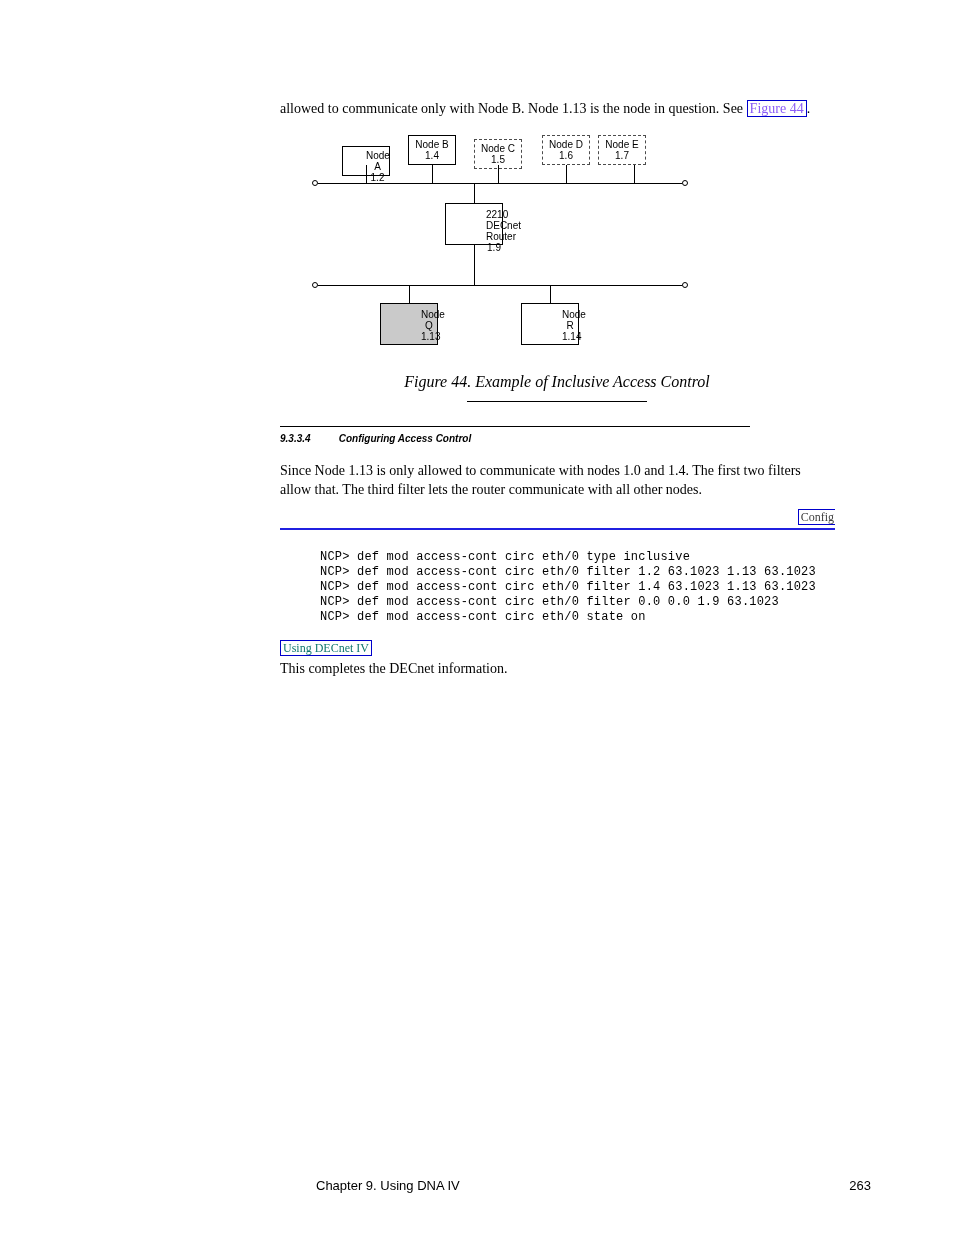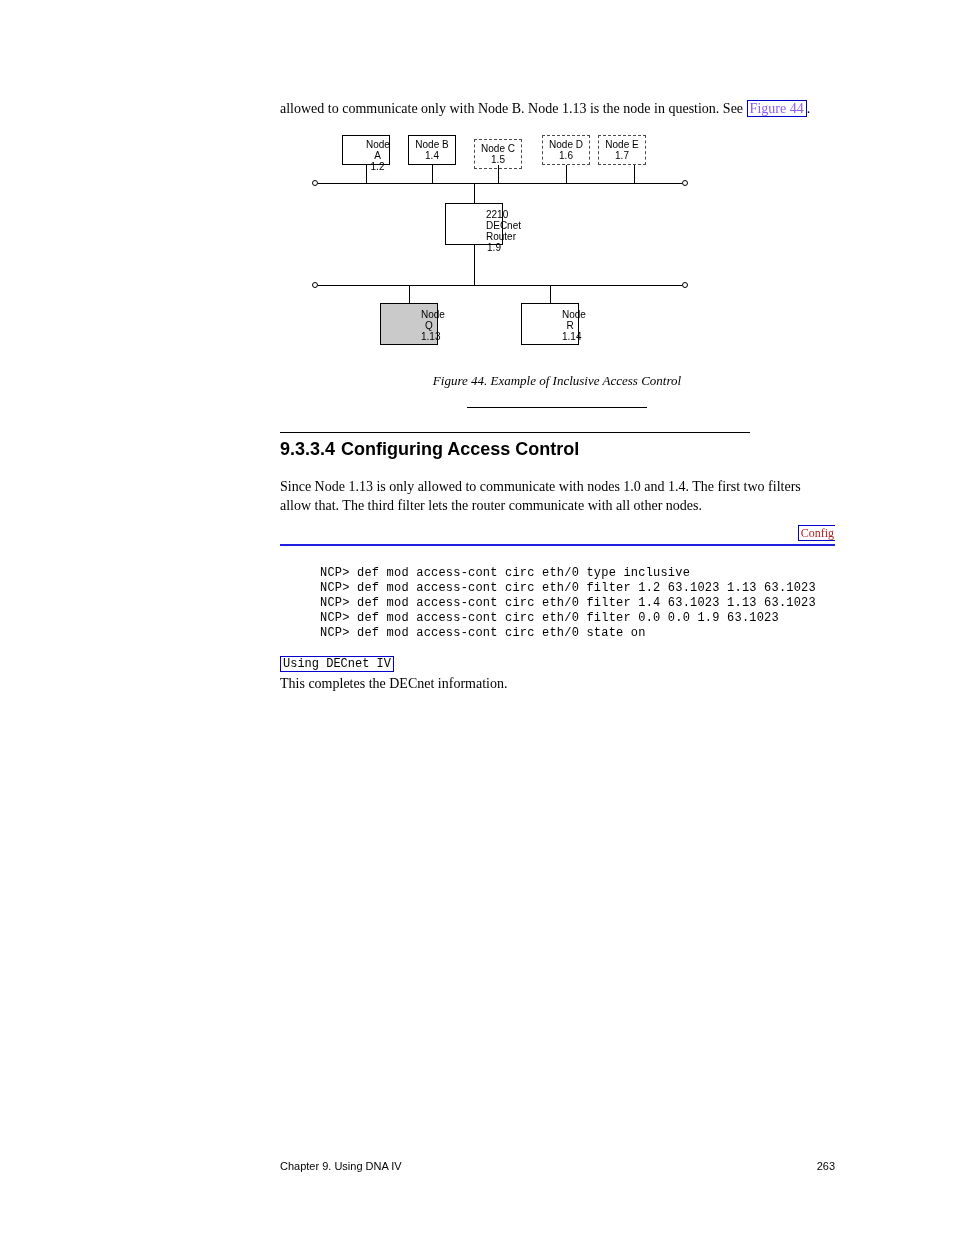--- a/index.html
+++ b/index.html
@@ -79,41 +79,42 @@
   .bus::before { left: -6px; }
   .bus::after  { right: -6px; }
   .vline {
     position: absolute;
     width: 0;
     border-left: 1.2px solid #000;
   }
   .fig-caption {
     font-family: "Times New Roman", Times, serif;
     font-style: italic;
-    font-size: 13px;
+    font-size: 16px;
     text-align: center;
-    margin: 6px 0 18px 0;
+    margin: 6px 0 10px 0;
   }
   .fig-rule {
     width: 180px;
     margin: 4px auto 24px auto;
     border: 0;
     border-top: 1px solid #000;
   }
   .section-rule {
     width: 470px;
     margin: 6px 0 6px 0;
     border: 0;
     border-top: 1.2px solid #000;
   }
   .section-head {
     font-family: "Helvetica", Arial, sans-serif;
     font-weight: bold;
-    font-size: 18px;
+    font-size: 10px;
     margin: 0;
+    font-style: italic;
   }
   .section-head .num {
     display: inline-block;
     width: 56px;
   }
   .blue-rule-wrap {
     position: relative;
     width: 555px;
     margin-top: 28px;
     margin-bottom: 14px;
@@ -122,33 +123,33 @@
     border: 0;
     border-top: 2px solid #2020e0;
     margin: 0;
     width: 555px;
   }
   .blue-link-right {
     position: absolute;
     right: 0;
     top: -18px;
     font-size: 12px;
-    color: #b91c1c;
+    color: #404040;
     font-family: "Times New Roman", Times, serif;
   }
   .blue-link-right .lb {
     border-left: 1px solid #0000cc;
     border-top: 1px solid #0000cc;
     border-bottom: 1px solid #0000cc;
     padding: 0 1px 0 2px;
   }
   .blue-link-left {
     font-size: 12px;
-    color: #000000;
-    font-family: Liberation Mono, monospace;
+    color: #0f766e;
+    font-family: Liberation Serif, serif;
     margin: 16px 0 4px 0;
   }
   .blue-link-left .lb {
     border: 1px solid #0000cc;
     padding: 0 2px;
   }
   .example-title {
     font-size: 14px;
     line-height: 1.35;
     margin: 0 0 14px 0;
@@ -158,41 +159,42 @@
     font-size: 12px;
     letter-spacing: 0.2px;
     white-space: pre;
     line-height: 1.25;
     margin: 20px 0 0 40px;
   }
   .codeblock .prompt { font-weight: normal; }
   .codeblock .cmd { font-weight: normal; }
   .footer {
     position: absolute;
-    bottom: 63px;
+    bottom: 42px;
     width: 555px;
     font-family: "Helvetica", Arial, sans-serif;
-    font-size: 11px;
+    font-size: 13px;
+    margin-left: 36px;
   }
   .footer .left { float: left; }
   .footer .right { float: right; }
 </style>
 </head>
 <body>
 
 <div class="page">
 
   <p class="body-text">
     <span>allowed to communicate only with Node B. Node 1.13 is the node in question. See </span>
     <span class="figref">Figure 44</span><span>.</span>
   </p>
 
   <div class="figure-area">
 
-    <div class="fbox" style="left:32px; top:0;padding-left:23px;">Node A<br>1.2</div>
+    <div class="fbox" style="left:32px; top:11px;padding-left:23px;">Node A<br>1.2</div>
     <div class="fbox" style="left:98px; top:0;">Node B<br>1.4</div>
     <div class="fbox dashed" style="left:164px; top:4px;">Node C<br>1.5</div>
     <div class="fbox dashed" style="left:232px; top:0;">Node D<br>1.6</div>
     <div class="fbox dashed" style="left:288px; top:0;">Node E<br>1.7</div>
 
     <div class="vline" style="left:56px;  top:30px; height:18px;"></div>
     <div class="vline" style="left:122px; top:30px; height:18px;"></div>
     <div class="vline" style="left:188px; top:30px; height:18px;"></div>
     <div class="vline" style="left:256px; top:30px; height:18px;"></div>
     <div class="vline" style="left:324px; top:30px; height:18px;"></div>

